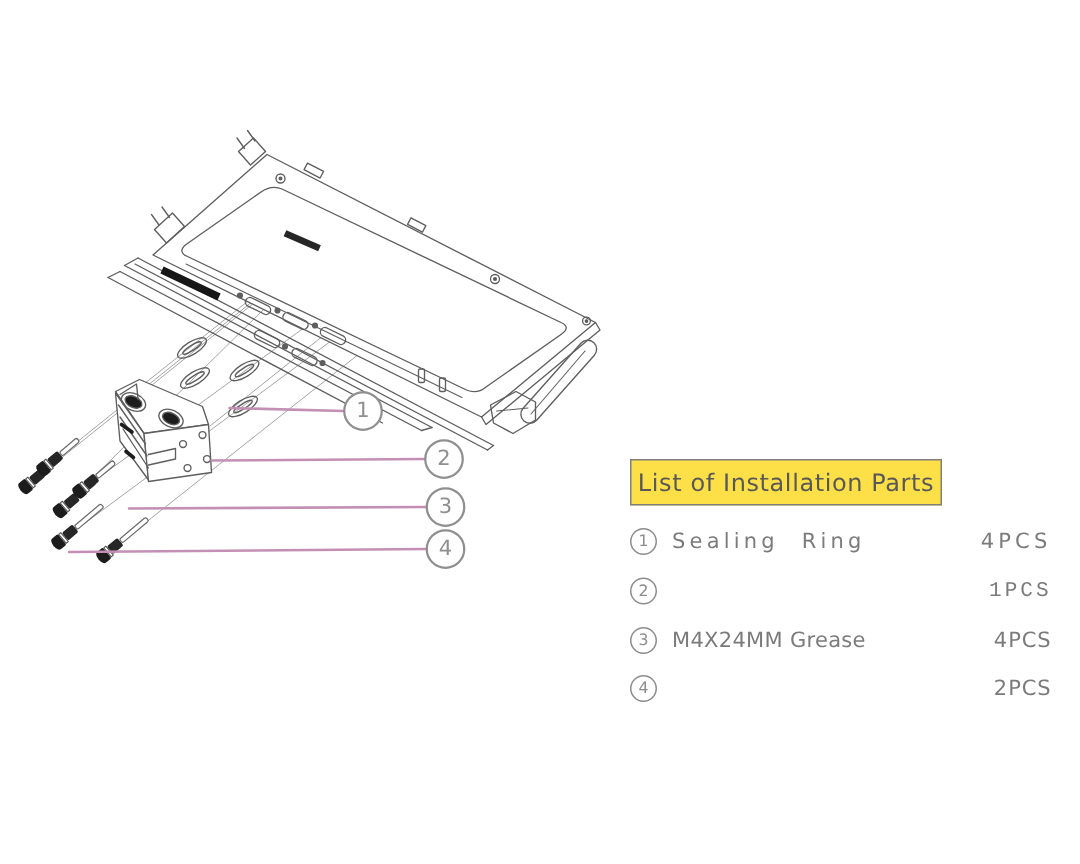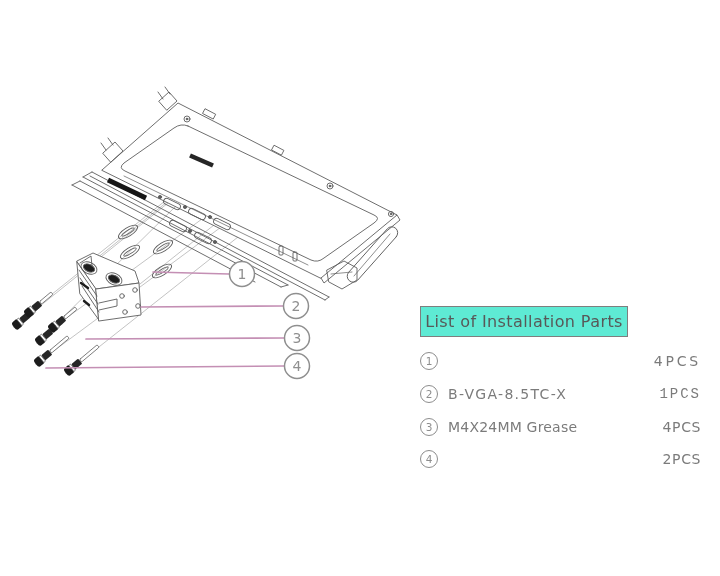--- a/index.html
+++ b/index.html
@@ -3,21 +3,21 @@
 <meta charset="utf-8">
 <style>
   html,body{margin:0;padding:0;}
   body{
     width:720px;height:576px;position:relative;background:#ffffff;
     font-family:"DejaVu Sans","Liberation Sans",sans-serif;overflow:hidden;
   }
   #diagram-svg{position:absolute;left:0;top:0;}
   .parts-title{
     position:absolute;left:420px;top:306px;width:206px;height:29px;
-    border:1.6px solid #7e7e7e;background:#5eead4;
+    border:1.6px solid #7e7e7e;background:#fde047;
     display:flex;align-items:center;justify-content:center;
     font-size:16px;color:#585858;letter-spacing:0.4px;white-space:nowrap;
   }
   .part-row{
     position:absolute;left:420px;width:281px;height:20px;
     display:flex;align-items:center;justify-content:space-between;
     color:#7b7b7b;font-size:14px;
   }
   .part-row .left{display:flex;align-items:center;gap:10px;min-width:0;}
   .num-badge{
@@ -234,28 +234,28 @@
       </g>
     </g>
   </g>
 </svg>
 
 <div class="parts-title">List of Installation Parts</div>
 
 <div class="part-row" id="row-1">
   <span class="left">
     <span class="num-badge">1</span>
+    <span class="ls-wide">Sealing Ring</span>
   </span>
   <span class="q-wide">4PCS</span>
 </div>
 
 <div class="part-row" id="row-2">
   <span class="left">
     <span class="num-badge">2</span>
-    <span class="ls-mid">B-VGA-8.5TC-X</span>
   </span>
   <span class="q-mid">1PCS</span>
 </div>
 
 <div class="part-row" id="row-3">
   <span class="left">
     <span class="num-badge">3</span>
     <span class="ls-none">M4X24MM Grease</span>
   </span>
   <span class="q-none">4PCS</span>

